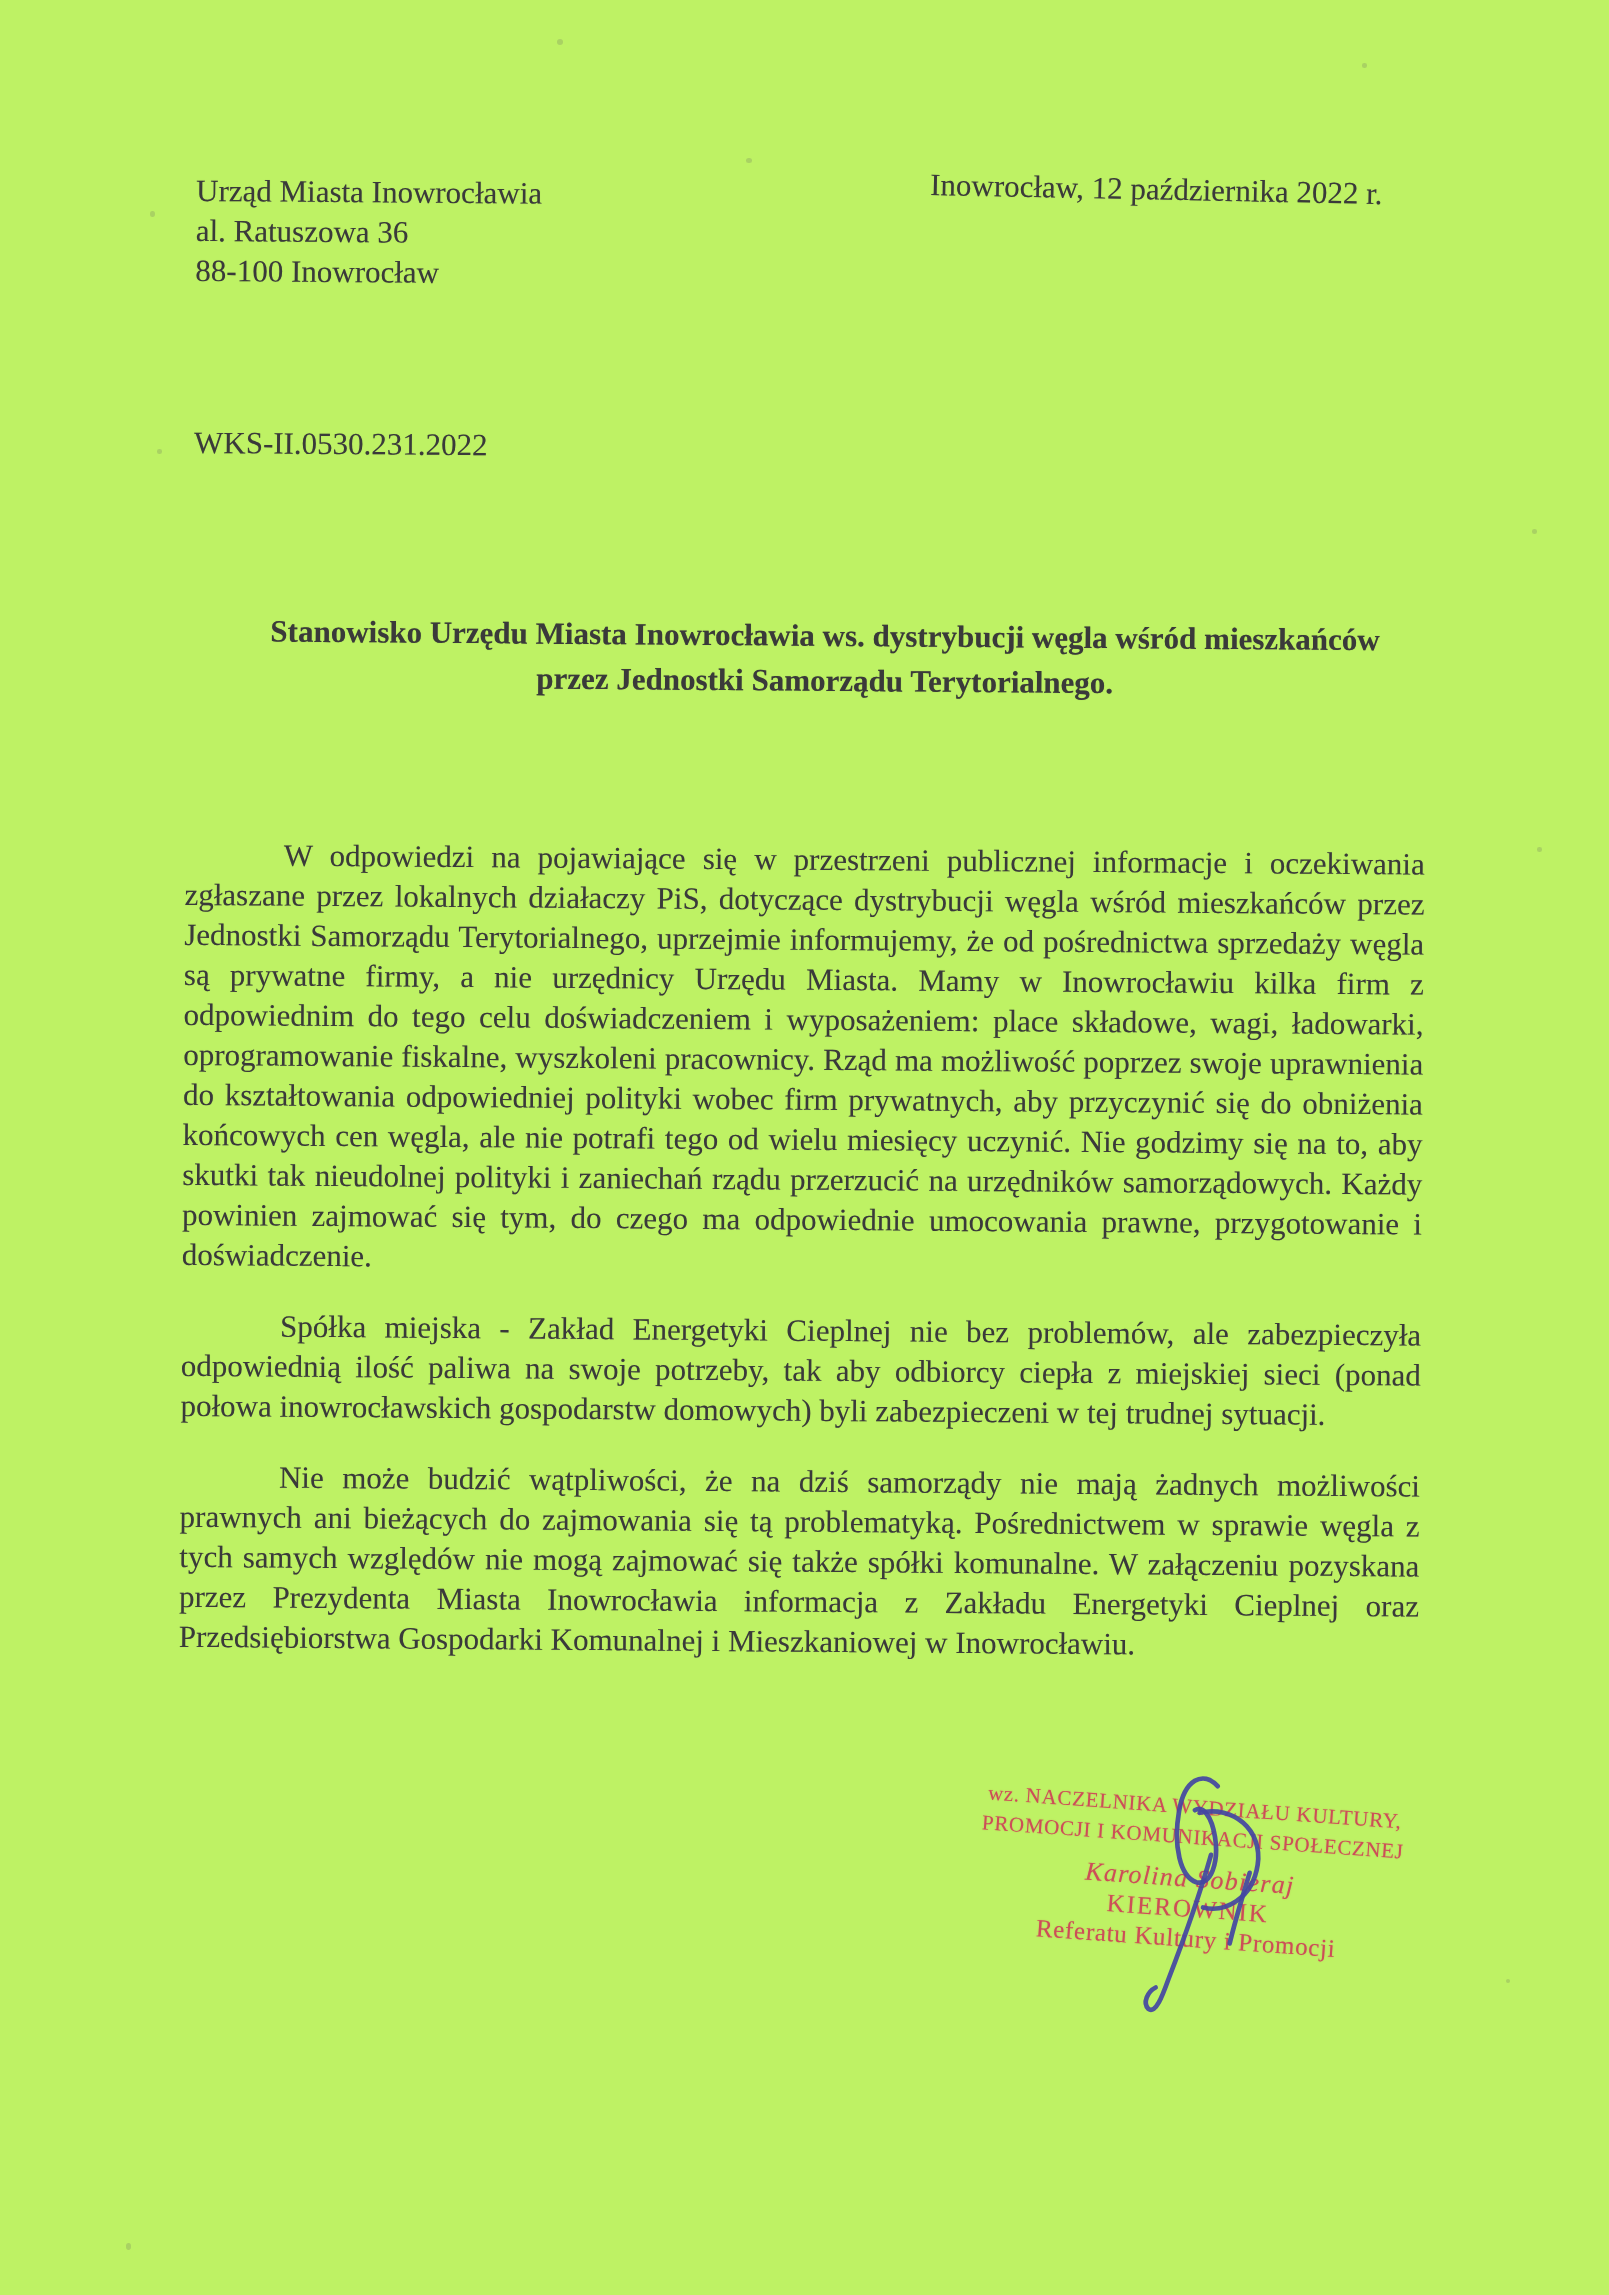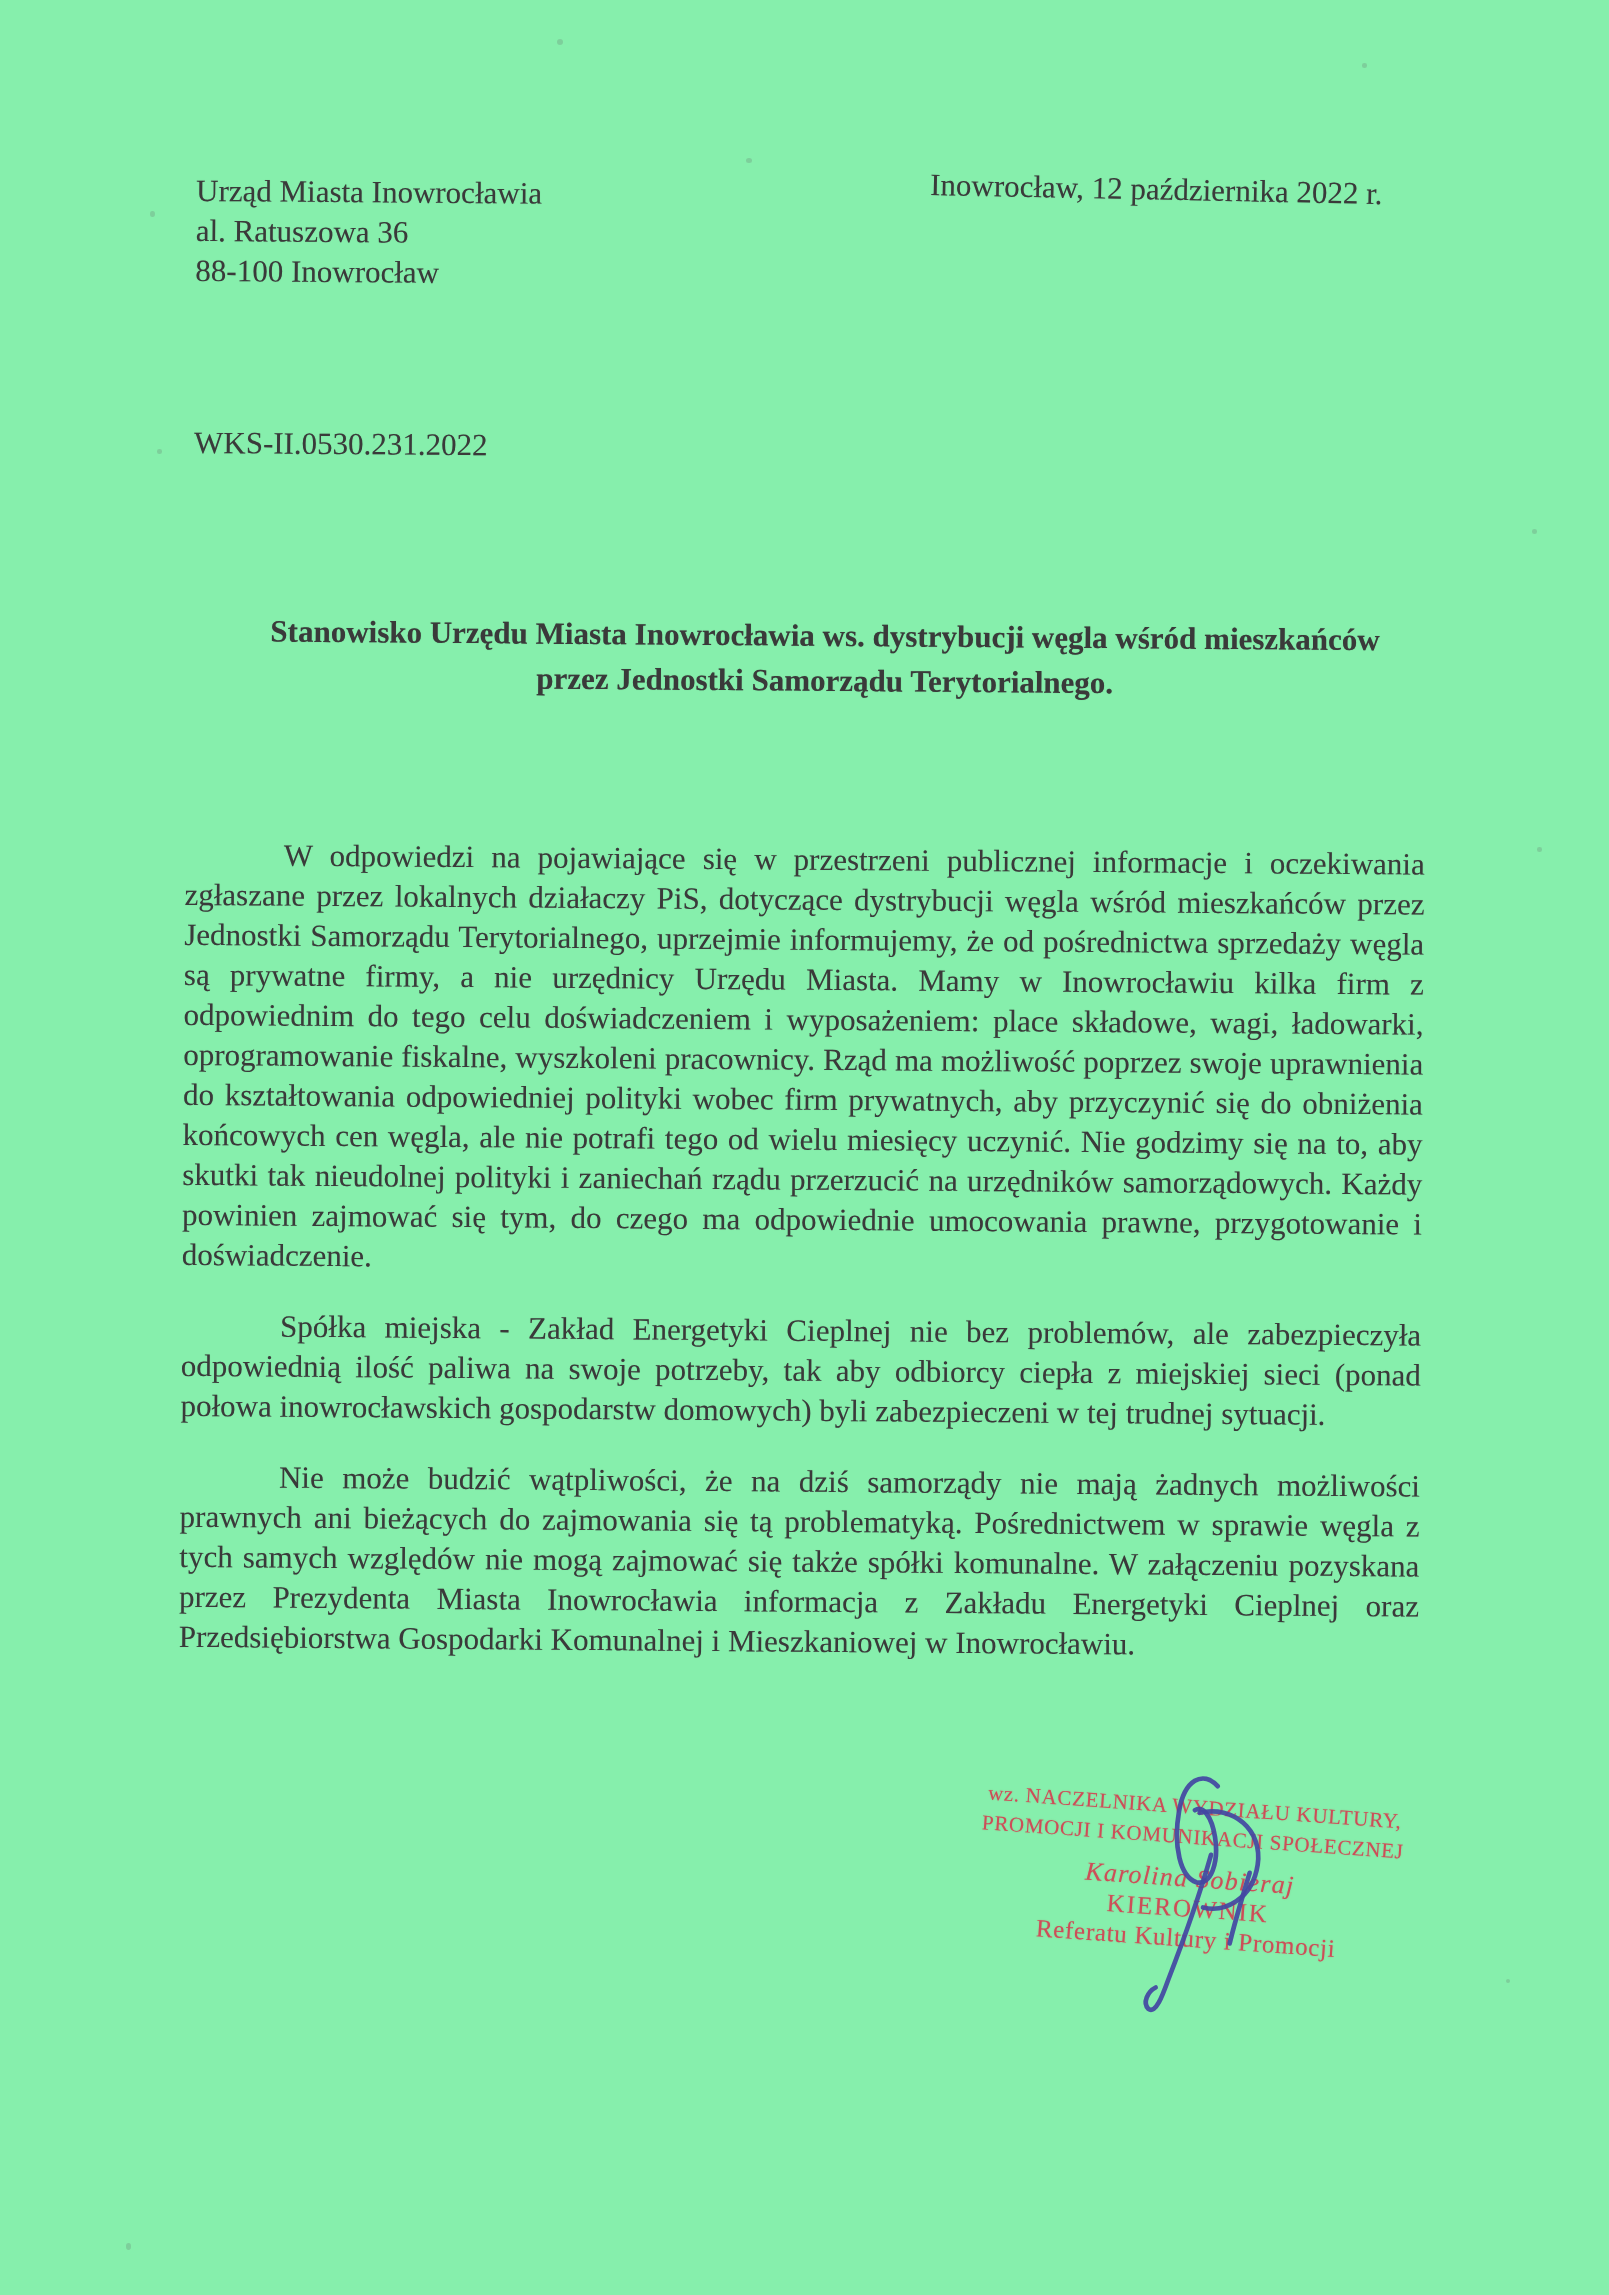--- a/index.html
+++ b/index.html
@@ -1,19 +1,19 @@
 <!DOCTYPE html>
 <html style="font-size:10.7px"><head>
 <meta charset="utf-8">
 <style>
   html,body { margin:0; padding:0; background:#ffffff; }
   .page {
     position:relative;
     width:1610px; height:2295px;
-    background:#86efac;
+    background:#bef264;
     font-family:"Liberation Serif", serif;
     color:#3a3a3a;
     overflow:hidden;
   }
   
   .skew {
     position:absolute; inset:0;
     transform:rotate(0.45deg);
     transform-origin:200px 200px;
   }

